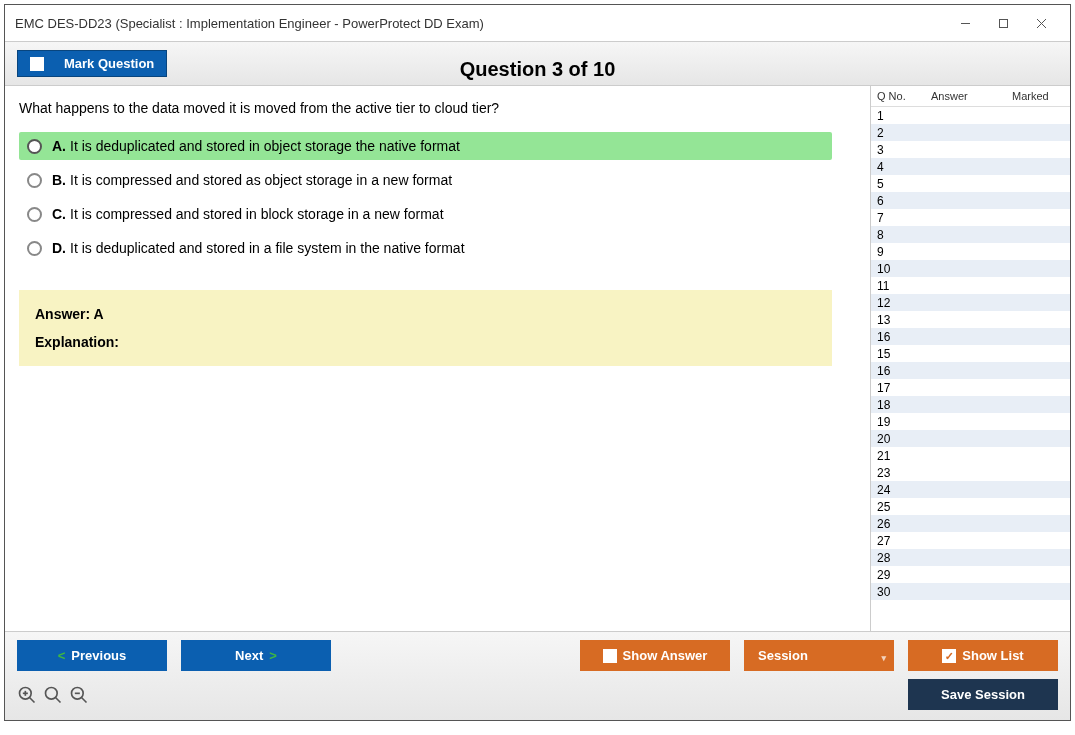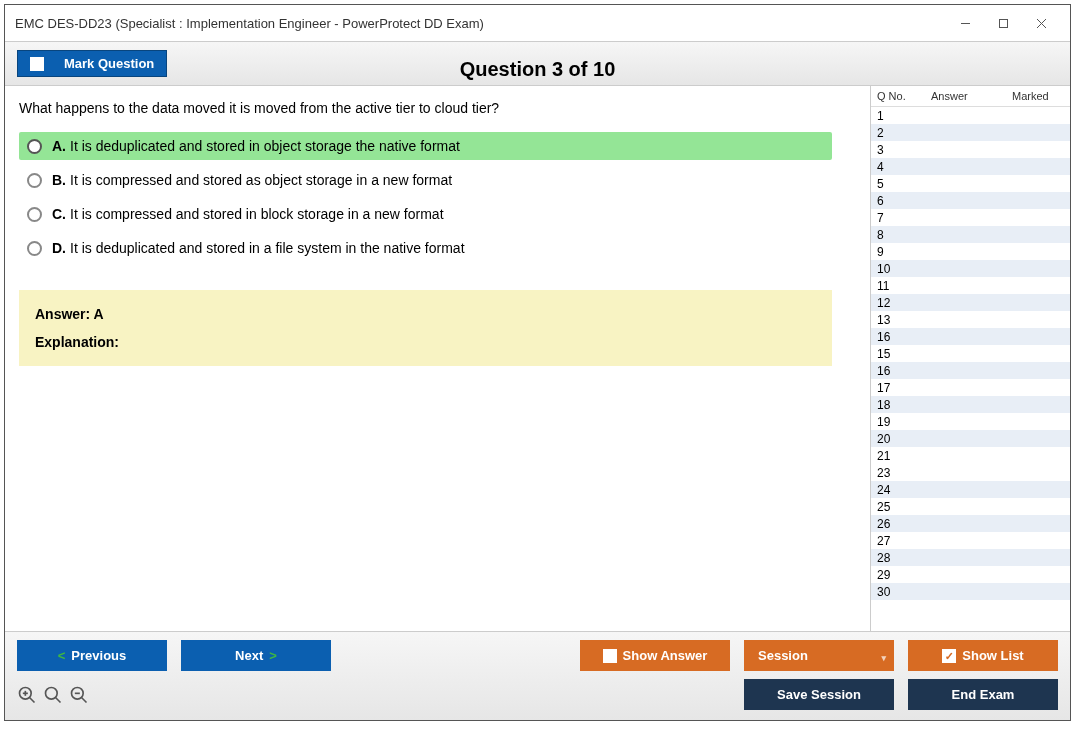--- a/index.html
+++ b/index.html
@@ -453,19 +453,16 @@
               <circle cx="10" cy="10" r="7"></circle>
               <line x1="15" y1="15" x2="21" y2="21"></line>
               <line x1="7" y1="10" x2="13" y2="10"></line>
             </svg>
         </span>
       </div>
       <span class="footer-spacer"></span>
       <button class="btn btn-dark">
         <span>Save Session</span>
       </button>
-      <button class="btn btn-dark">
-        <span>End Exam</span>
-      </button>
     </div>
   </div>
 
 </div>
 
 </body></html>

